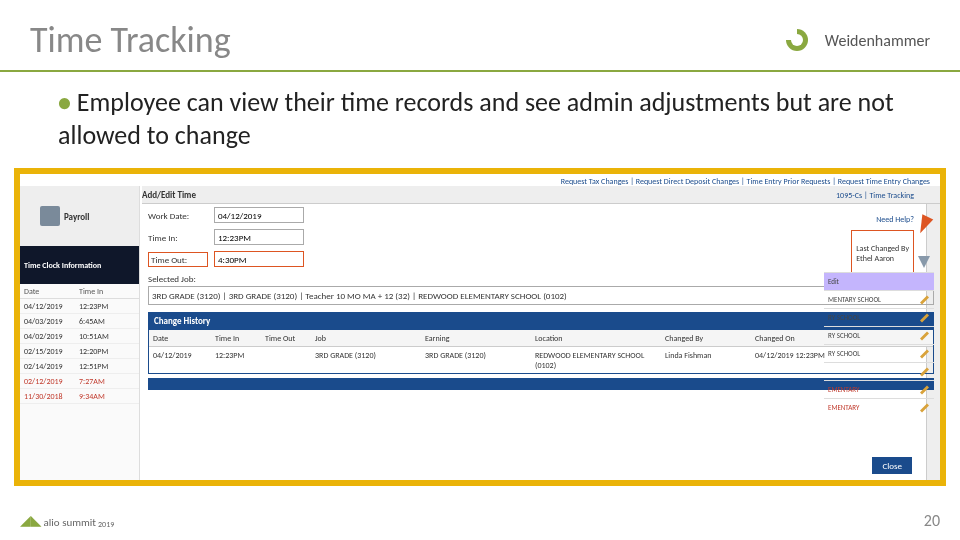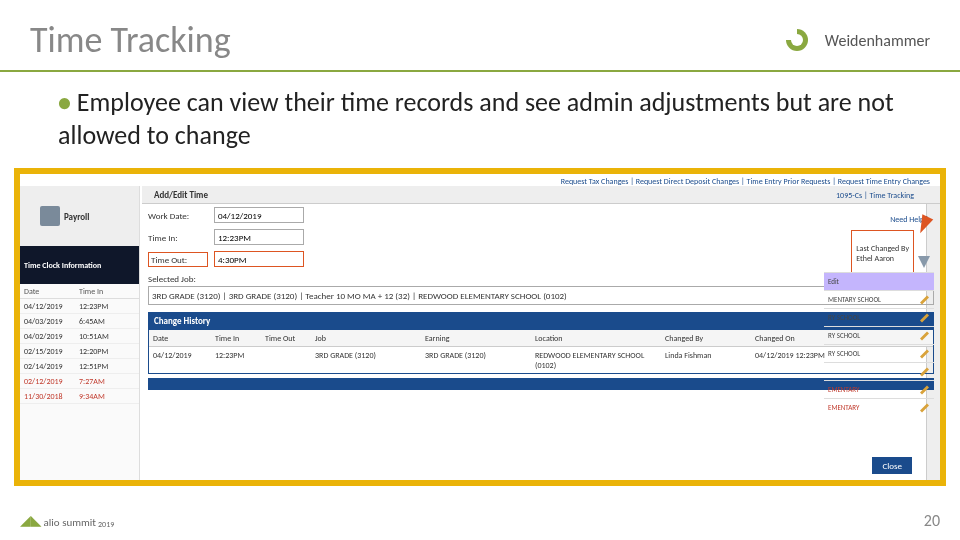--- a/index.html
+++ b/index.html
@@ -18,22 +18,22 @@
 .payroll-hdr{display:flex;align-items:center;gap:4px;padding:20px;background:#eee;font-weight:bold}
 .payroll-ico{width:20px;height:20px;background:#7a8a9a;border-radius:2px}
 .start-date{padding:4px;font-size:8px;color:#555}
 .tci-bar{background:#0f172a;color:#fff;padding:14px 4px;font-size:8px;font-weight:bold}
 .tci-hdr{display:flex;padding:2px 4px;font-size:8px;color:#555;border-bottom:1px solid #ddd}
 .tci-hdr span:first-child{width:55px}
 .tci-row{display:flex;padding:2px 4px;font-size:8px;border-bottom:1px solid #eee}
 .tci-row span:first-child{width:55px}
 .tci-row.red{color:#c0392b}
 .ss-right{position:absolute;left:122px;right:0;top:12px;bottom:0}
-.addedit-bar{background:#eee;padding:3px 12px;font-weight:bold;font-size:9px;border-bottom:1px solid #ccc}
-.need-help{position:absolute;top:28px;right:12px;font-size:8px;color:#1a4b8c}
+.addedit-bar{background:#eee;padding:3px 0;font-weight:bold;font-size:9px;border-bottom:1px solid #ccc}
+.need-help{position:absolute;top:28px;right:26px;font-size:8px;color:#1a4b8c}
 .extra-links{position:absolute;top:4px;right:26px;font-size:8px;color:#1a4b8c}
 .form-row{display:flex;align-items:center;padding:3px 6px;gap:6px}
 .form-row label{width:60px;font-size:9px}
 .form-row input{width:90px;height:16px;font-size:9px;border:1px solid #aaa;padding:0 3px}
 .hl-red{border:1.5px solid #d52 !important}
 .last-changed{position:absolute;top:44px;right:26px;border:1.5px solid #d52;padding:12px 4px;font-size:8px;background:#fff}
 .arrow{position:absolute;top:30px;right:10px;width:0;height:0;border-left:6px solid transparent;border-right:6px solid transparent;border-top:18px solid #d52;transform:rotate(25deg)}
 .sel-job{padding:3px 6px}
 .sel-job label{font-size:9px;display:block;margin-bottom:2px}
 .job-box{border:1px solid #aaa;padding:3px;font-size:9px}

